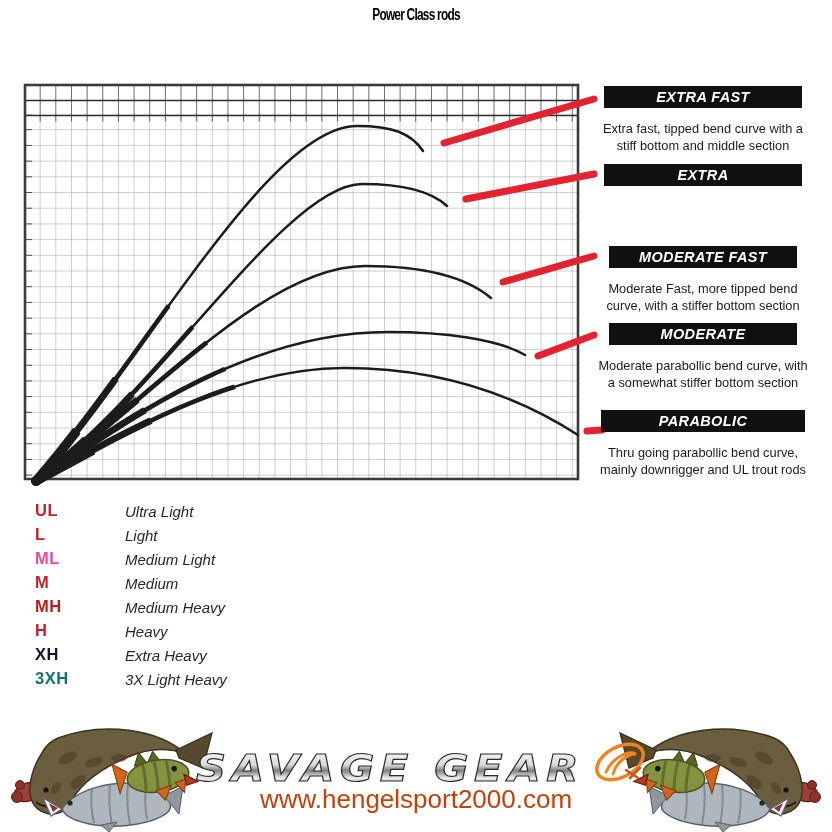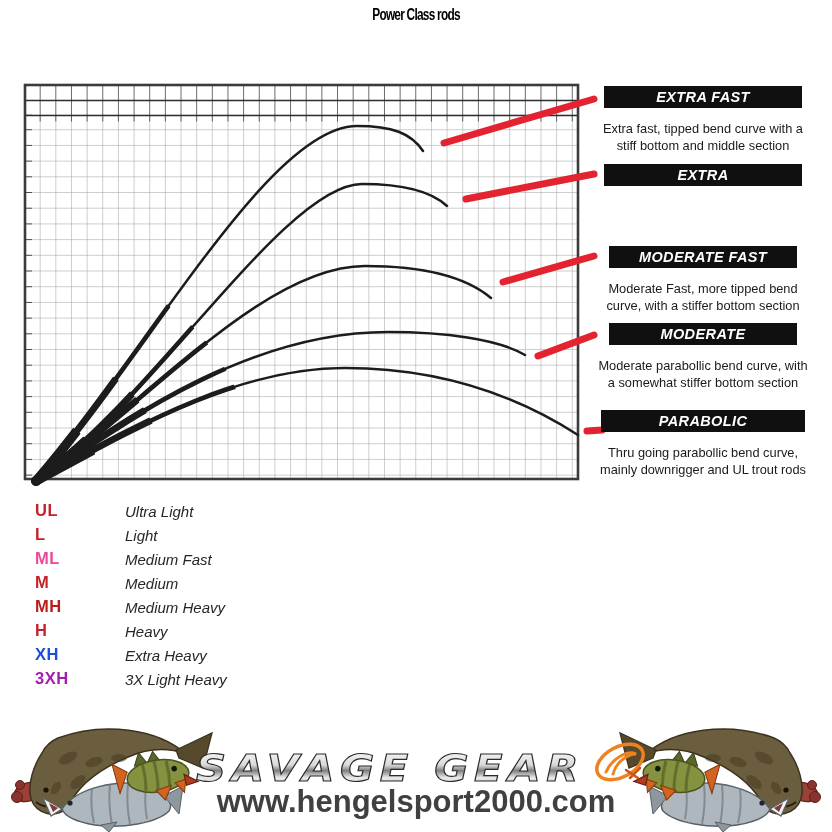--- a/index.html
+++ b/index.html
@@ -12,21 +12,21 @@
   .class-group{position:absolute;text-align:center;}
   .class-box{background:#101010;color:#ffffff;font-weight:bold;font-style:italic;
         font-size:14.5px;line-height:22px;height:22px;margin:0 12px;letter-spacing:.4px;}
   .class-desc{margin-top:12px;font-size:12.8px;line-height:17px;color:#1a1a1a;}
   .legend{position:absolute;left:35px;top:496px;}
   .legend-row{height:24px;display:flex;align-items:flex-end;}
   .legend-code{width:70px;font-weight:bold;font-size:16.5px;letter-spacing:.5px;}
   .legend-label{font-style:italic;font-size:15px;color:#262626;margin-left:20px;}
   .banner-svg{position:absolute;left:0;top:726px;}
   .website{position:absolute;left:0;right:0;top:784px;text-align:center;
-        font-size:31px;font-weight:bold;color:#404040;text-decoration:none;letter-spacing:0px;}
+        font-size:26px;font-weight:normal;color:#c2410c;text-decoration:none;letter-spacing:0px;}
 </style>
 </head>
 <body>
 
 <div class="stage">
 
   <div class="page-title">Power Class rods</div>
 
   <svg class="chart-svg" width="832" height="500" viewBox="0 0 832 500">
     <defs>
@@ -130,40 +130,40 @@
     <div class="legend-row">
         <span class="legend-code" style="color:#c5212a">UL</span>
         <span class="legend-label">Ultra Light</span>
       </div>
     <div class="legend-row">
         <span class="legend-code" style="color:#c5212a">L</span>
         <span class="legend-label">Light</span>
       </div>
     <div class="legend-row">
         <span class="legend-code" style="color:#ec4899">ML</span>
-        <span class="legend-label">Medium Fast</span>
+        <span class="legend-label">Medium Light</span>
       </div>
     <div class="legend-row">
         <span class="legend-code" style="color:#c5212a">M</span>
         <span class="legend-label">Medium</span>
       </div>
     <div class="legend-row">
         <span class="legend-code" style="color:#b91c1c">MH</span>
         <span class="legend-label">Medium Heavy</span>
       </div>
     <div class="legend-row">
         <span class="legend-code" style="color:#c5212a">H</span>
         <span class="legend-label">Heavy</span>
       </div>
     <div class="legend-row">
-        <span class="legend-code" style="color:#1d4ed8">XH</span>
+        <span class="legend-code" style="color:#0f172a">XH</span>
         <span class="legend-label">Extra Heavy</span>
       </div>
     <div class="legend-row">
-        <span class="legend-code" style="color:#a21caf">3XH</span>
+        <span class="legend-code" style="color:#0f766e">3XH</span>
         <span class="legend-label">3X Light Heavy</span>
       </div>
   </div>
 
   <svg class="banner-svg" width="832" height="106" viewBox="0 0 832 106">
     <defs>
       <linearGradient id="metalGrad" x1="0" y1="0" x2="0" y2="1">
         <stop offset="0" stop-color="#ffffff"></stop>
         <stop offset="0.42" stop-color="#d9d9d9"></stop>
         <stop offset="0.55" stop-color="#7f7f7f"></stop>

